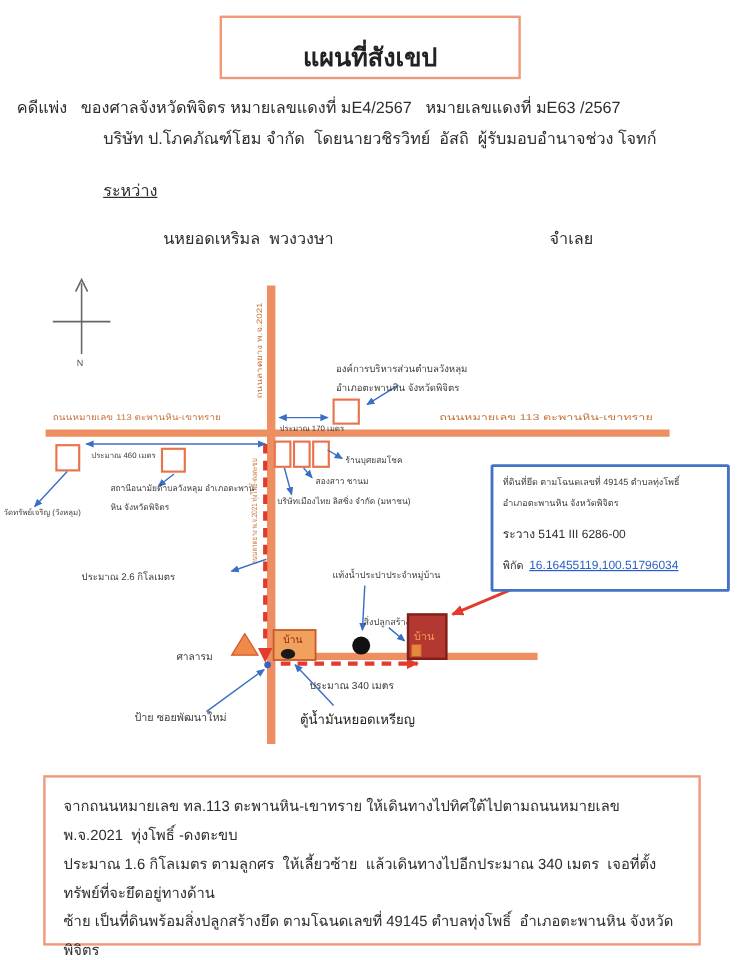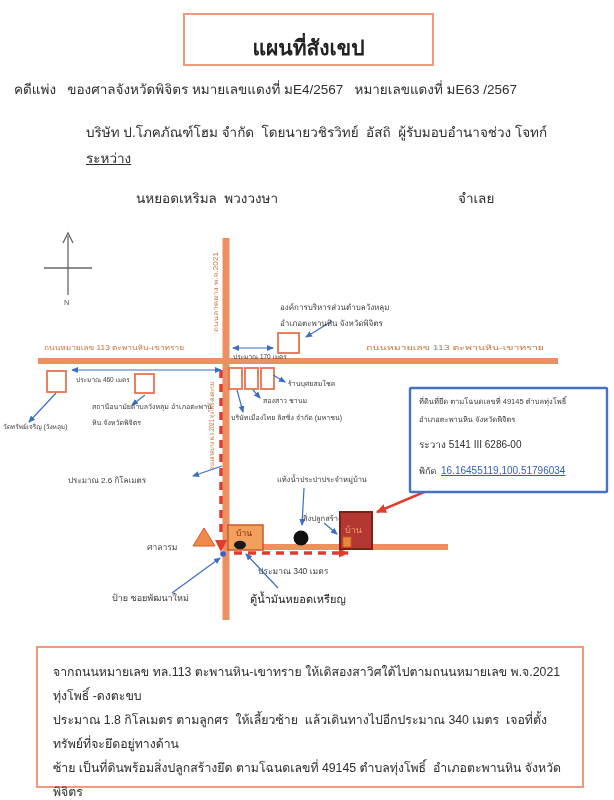--- a/index.html
+++ b/index.html
@@ -14,21 +14,21 @@
   svg text{font-family:"Liberation Sans","DejaVu Sans",sans-serif;}
 </style>
 </head>
 <body>
 
 <div class="title-box">
   <span>แผนที่สังเขป</span>
 </div>
 
 <div class="abs hline" style="left:14px;top:78px;">คดีแพ่ง   ของศาลจังหวัดพิจิตร หมายเลขแดงที่ มE4/2567   หมายเลขแดงที่ มE63 /2567</div>
-<div class="abs hline" style="left:86px;top:121px;">บริษัท ป.โภคภัณฑ์โฮม จำกัด  โดยนายวชิรวิทย์  อัสถิ  ผู้รับมอบอำนาจช่วง โจทก์</div>
+<div class="abs hline" style="left:86px;top:104px;">บริษัท ป.โภคภัณฑ์โฮม จำกัด  โดยนายวชิรวิทย์  อัสถิ  ผู้รับมอบอำนาจช่วง โจทก์</div>
 <div class="abs hline" style="left:86px;top:147px;text-decoration:underline;">ระหว่าง</div>
 <div class="abs hline" style="left:136px;top:187px;">นหยอดเหริมล  พวงวงษา</div>
 <div class="abs hline" style="left:458px;top:187px;">จำเลย</div>
 
 <svg class="map-svg" width="614" height="420" viewBox="0 0 614 420">
   <defs>
     <marker id="mA" markerWidth="8" markerHeight="8" refX="6" refY="3" orient="auto" markerUnits="userSpaceOnUse">
       <path d="M0,0 L7,3 L0,6 Z" fill="#3B6FC4"></path>
     </marker>
     <marker id="mAs" markerWidth="8" markerHeight="8" refX="1" refY="3" orient="auto" markerUnits="userSpaceOnUse">
@@ -122,17 +122,17 @@
     <rect x="410" y="168" width="197" height="104" fill="#fff" stroke="#4472C4" stroke-width="2.4" rx="1"></rect>
     <text x="419" y="184" font-size="7.5" fill="#3a3a3a">ที่ดินที่ยึด ตามโฉนดเลขที่ 49145 ตำบลทุ่งโพธิ์</text>
     <text x="419" y="202" font-size="7.5" fill="#3a3a3a">อำเภอตะพานหิน  จังหวัดพิจิตร</text>
     <text x="419" y="228" font-size="10" fill="#2e2e2e">ระวาง   5141 III 6286-00</text>
     <text x="419" y="254" font-size="9" fill="#2e2e2e">พิกัด</text>
     <text x="441" y="254" font-size="10" fill="#2B5FC7" text-decoration="underline">16.16455119,100.51796034</text>
   </g>
 </svg>
 
 <div class="bottom-box">
-  <div class="bline">จากถนนหมายเลข ทล.113 ตะพานหิน-เขาทราย ให้เดิสองสาวิศใต้ไปตามถนนหมายเลข พ.จ.2021  ทุ่งโพธิ์ -ดงตะขบ</div>
-  <div class="bline">ประมาณ 1.8 กิโลเมตร ตามลูกศร  ให้เลี้ยวซ้าย  แล้วเดินทางไปอีกประมาณ 340 เมตร  เจอที่ตั้งทรัพย์ที่จะยึดอยู่ทางด้าน</div>
+  <div class="bline">จากถนนหมายเลข ทล.113 ตะพานหิน-เขาทราย ให้เดินทางไปทิศใต้ไปตามถนนหมายเลข พ.จ.2021  ทุ่งโพธิ์ -ดงตะขบ</div>
+  <div class="bline">ประมาณ 1.6 กิโลเมตร ตามลูกศร  ให้เลี้ยวซ้าย  แล้วเดินทางไปอีกประมาณ 340 เมตร  เจอที่ตั้งทรัพย์ที่จะยึดอยู่ทางด้าน</div>
   <div class="bline">ซ้าย เป็นที่ดินพร้อมสิ่งปลูกสร้างยึด ตามโฉนดเลขที่ 49145 ตำบลทุ่งโพธิ์  อำเภอตะพานหิน จังหวัดพิจิตร</div>
 
 </div>
 
 </body></html>

